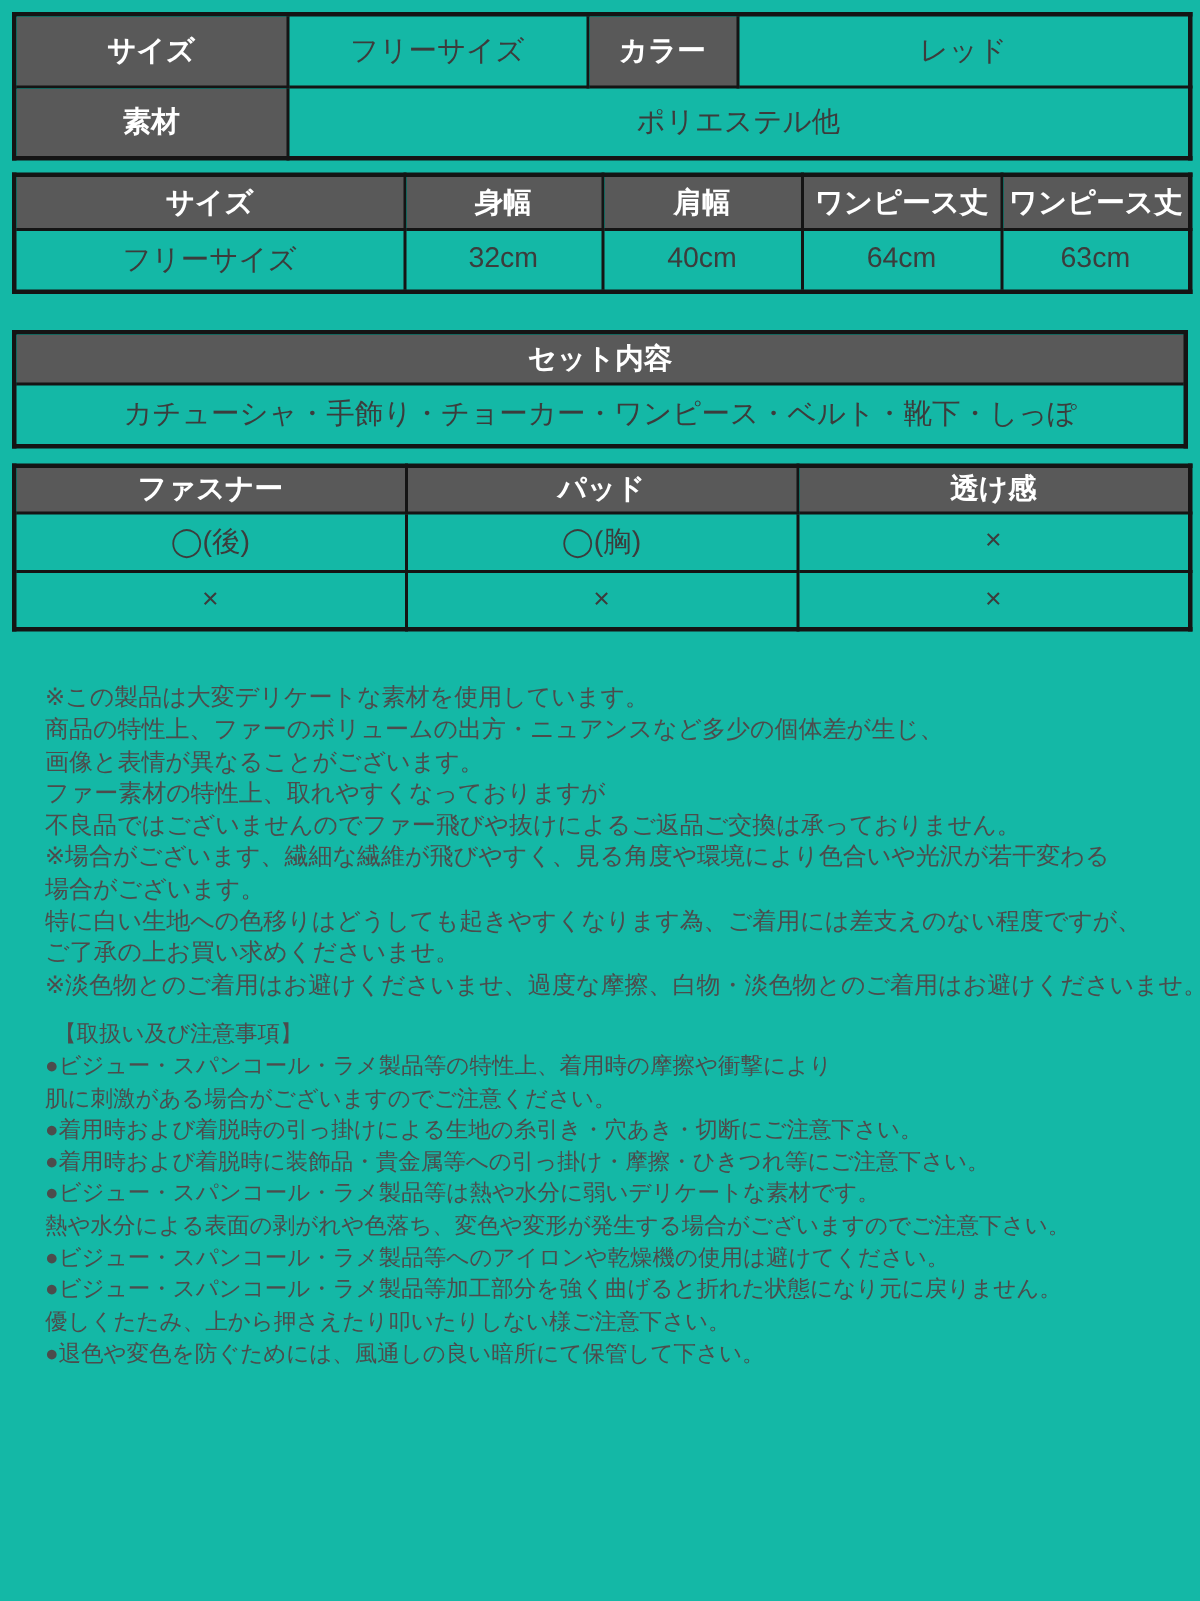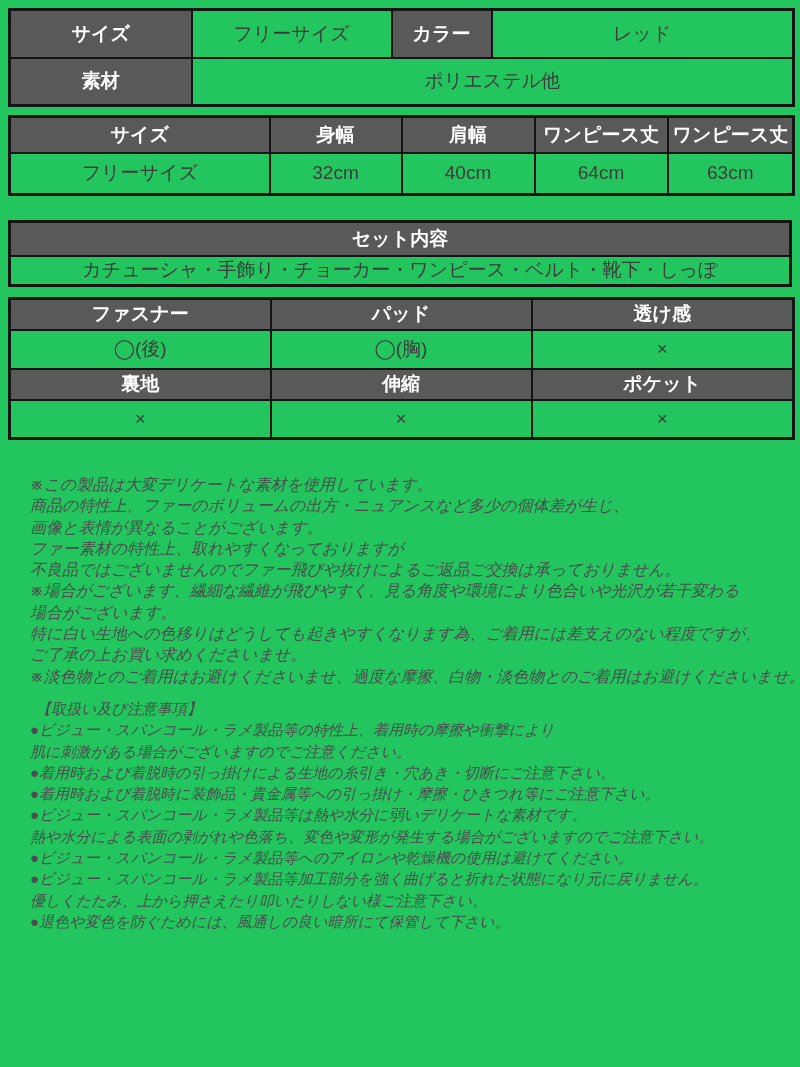--- a/index.html
+++ b/index.html
@@ -5,21 +5,21 @@
   html, body { margin: 0; padding: 0; background: #ffffff; }
   body {
     font-family: "Liberation Sans", "DejaVu Sans", sans-serif;
     color: #3c3c3c;
   }
   .page {
     width: 800px;
     height: 1067px;
     box-sizing: border-box;
     padding: 8px;
-    background: #22c55e;
+    background: #14b8a6;
     overflow: hidden;
   }
   table.spec {
     border-collapse: collapse;
     table-layout: fixed;
     width: 784px;
     border: 3px solid #141414;
   }
   table.spec td {
     border: 2px solid #141414;
@@ -36,39 +36,39 @@
     color: #ffffff;
     font-weight: bold;
   }
   .t1 { margin-bottom: 8px; }
   .t1 tr { height: 48px; }
   .t2 { margin-bottom: 8px; }
   .t2 tr.hrow { height: 36px; }
   .t2 tr.vrow { height: 42px; }
   .t3 { margin-bottom: 10px; margin-top: 24px; }
   .t3 tr.hrow { height: 34px; }
-  .t3 tr.vrow { height: 30px; }
+  .t3 tr.vrow { height: 42px; }
   .t4 tr.hrow { height: 31px; }
   .t4 tr.vrow { height: 39px; }
   .notes-block {
     margin-top: 34px;
     padding-left: 22px;
     font-size: 16px;
     line-height: 21.3px;
     color: #4c4c4c;
   }
   .care-block {
     margin-top: 11px;
     padding-left: 22px;
     font-size: 15px;
     line-height: 21.3px;
     color: #4c4c4c;
   }
   .care-title { padding-left: 6px; }
-  .txt-line { white-space: nowrap; font-style: italic; }
+  .txt-line { white-space: nowrap; }
 </style>
 </head>
 <body>
 
 <div class="page">
 
   <table class="spec t1">
     <colgroup>
       <col style="width:182px">
         <col style="width:200px">
@@ -136,25 +136,20 @@
         <tr class="hrow">
       <td class="hd">ファスナー</td>
       <td class="hd">パッド</td>
       <td class="hd">透け感</td>
     </tr>
     <tr class="vrow">
       <td>◯(後)</td>
       <td>◯(胸)</td>
       <td>×</td>
     </tr>
-    <tr class="hrow">
-      <td class="hd">裏地</td>
-      <td class="hd">伸縮</td>
-      <td class="hd">ポケット</td>
-    </tr>
     <tr class="vrow">
       <td>×</td>
       <td>×</td>
       <td>×</td>
     </tr>
   </tbody>
     </table>
 
   <div class="notes-block">
     <div class="txt-line">※この製品は大変デリケートな素材を使用しています。</div>

